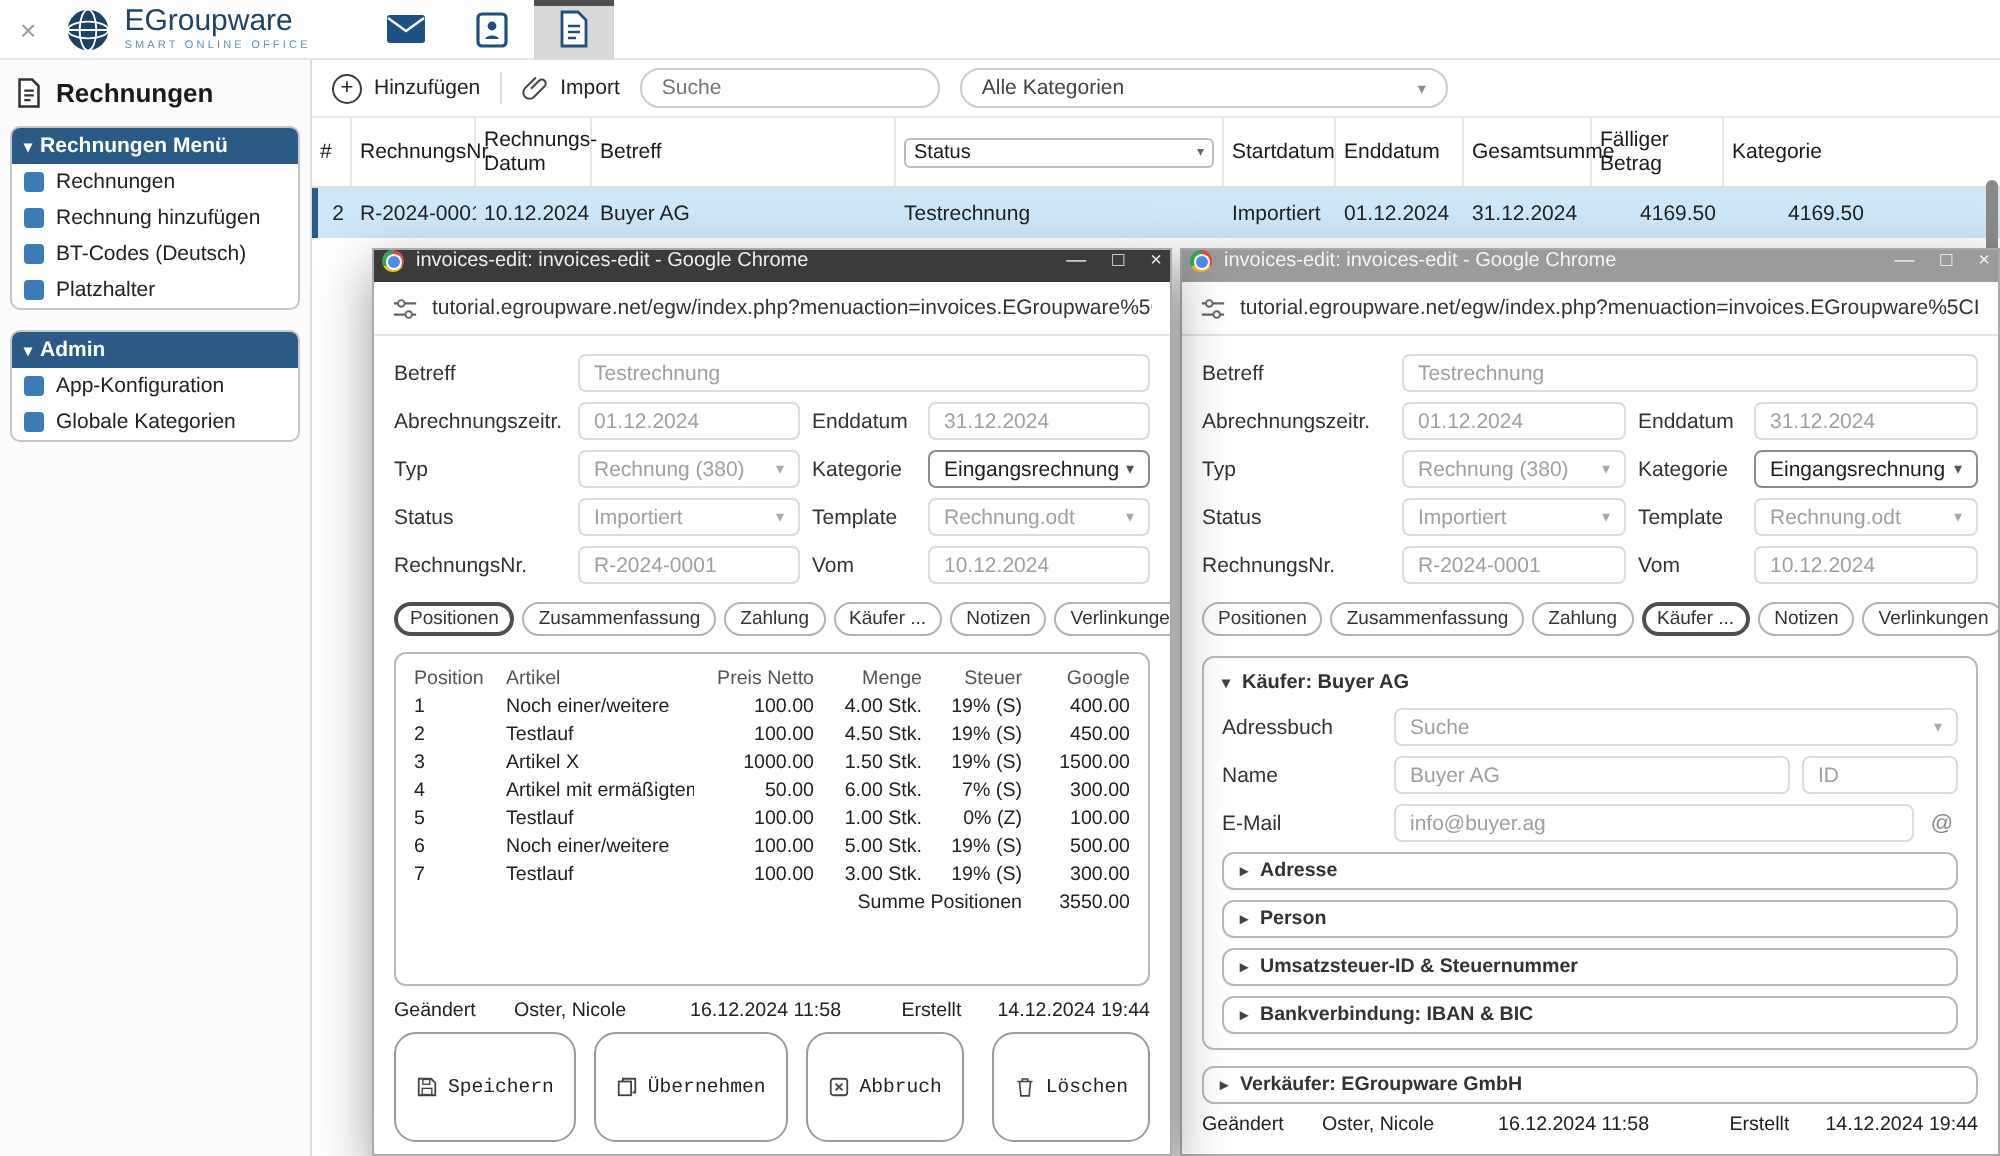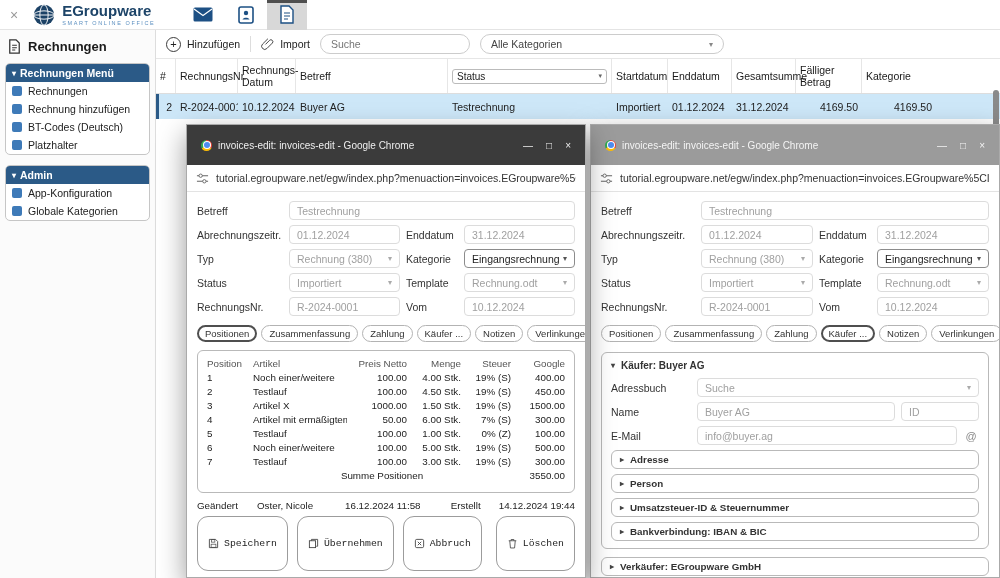--- a/index.html
+++ b/index.html
@@ -3,21 +3,21 @@
 <meta charset="utf-8">
 <style>
 *{margin:0;padding:0;box-sizing:border-box}
 html,body{width:1000px;height:578px}
 body{font-family:"Liberation Sans",sans-serif;font-size:11px;color:#222;background:#fff;position:relative;overflow:hidden}
 svg{display:block}
 
 .topbar{position:absolute;left:0;top:0;right:0;height:30px;background:#fff;border-bottom:1px solid #e4e4e4;display:flex;align-items:center;z-index:2}
 .tb-close{margin:0 10px;color:#9a9a9a;font-size:14px;cursor:pointer}
 .logo{display:flex;align-items:center;gap:6px;margin-left:4px;cursor:pointer}
-.logo-title{font-size:15px;font-weight:bold;color:#1d4468;line-height:1}
+.logo-title{font-size:15px;font-weight:normal;color:#1d4468;line-height:1}
 .logo-sub{font-size:5.5px;letter-spacing:1.6px;color:#5b8fc0;margin-top:2px;white-space:nowrap}
 .apps{display:flex;align-items:flex-end;margin-left:26px;height:30px}
 .app{padding:4px 12px;display:flex;align-items:center;height:30px;cursor:pointer}
 .app.sel{background:#d8d8d8;border-top:3px solid #4f4f4f;padding-top:1px}
 
 .sidebar{position:absolute;left:0;top:30px;bottom:0;width:156px;background:#fbfbfb;border-right:1px solid #ddd;z-index:1}
 .sb-head{display:flex;align-items:center;gap:7px;padding:9px 8px 7px;font-size:13px;font-weight:bold;color:#1a1a1a}
 .sb-box{margin:2px 5px 10px;border:1px solid #c6c6c6;border-radius:5px;overflow:hidden;background:#fff}
 .sb-sec{background:#2b5a87;color:#fff;font-weight:bold;font-size:10.5px;padding:3px 6px;display:flex;align-items:center;gap:4px;cursor:pointer}
 .sb-sec .ar{font-size:8px}
@@ -39,21 +39,21 @@
 .th-sel .chev{margin-left:auto;font-size:7px;color:#666}
 .grow{display:grid;grid-template-columns:20px 62px 58px 152px 164px 56px 64px 64px 66px 74px 1fr;height:25px;background:#cde7f8;position:relative;cursor:pointer;align-items:center}
 .grow:before{content:"";position:absolute;left:0;top:0;bottom:0;width:3px;background:#2b5a87}
 .gc{padding:0 4px;font-size:10.5px;white-space:nowrap;overflow:hidden}
 .gc.r{text-align:right}
 .thumb{position:absolute;right:1px;top:60px;width:6px;height:40px;background:#8a8a8a;border-radius:3px;cursor:pointer}
 
 .window{position:absolute;display:flex;flex-direction:column;background:#fff;box-shadow:0 10px 26px rgba(0,0,0,.4);border:1px solid #aaa}
 .win-left{left:186px;top:124px;width:400px;height:454px;z-index:6}
 .win-right{left:590px;top:124px;width:410px;height:454px;z-index:5}
-.tbar{height:40px;display:flex;align-items:center;gap:6px;padding:0 14px;font-size:10px;flex:none}
+.tbar{height:16px;display:flex;align-items:flex-start;gap:6px;padding:0 4px;font-size:10px;flex:none}
 .win-left .tbar{background:#3b3b3b;color:#eee}
 .win-right .tbar{background:#9b9b9b;color:#f4f4f4}
 .chrome-ic{width:11px;height:11px;border-radius:50%;background:conic-gradient(#ea4335 0 33%,#fbbc05 0 66%,#34a853 0 100%);position:relative;flex:none}
 .chrome-ic:after{content:"";position:absolute;inset:2.5px;border-radius:50%;background:#4e8cf0;box-shadow:0 0 0 1px #fff}
 .wtitle{flex:1;white-space:nowrap;overflow:hidden;text-overflow:ellipsis}
 .wctrl{display:flex;gap:13px;align-items:center;flex:none}
 .wc{cursor:pointer;font-size:10px}
 .urlbar{height:27px;background:#fff;border-bottom:1px solid #e3e3e3;display:flex;align-items:center;gap:7px;padding:0 9px;flex:none;cursor:text}
 .url-t{font-size:10.5px;color:#333;white-space:nowrap;overflow:hidden}
 .wbody{flex:1;display:flex;flex-direction:column;padding:9px 10px 6px;overflow:hidden}
@@ -69,21 +69,21 @@
 .field.idf{flex:0 0 78px}
 .atic{width:16px;height:16px;color:#8a8a8a;font-size:11px;display:flex;align-items:center;justify-content:center;flex:none}
 .tabs{display:flex;gap:4px;margin:4px 0 8px;flex:none}
 .tab{border:1px solid #b3b3b3;border-radius:9px;padding:2px 7px;font-size:9.5px;color:#333;white-space:nowrap;cursor:pointer;background:#fff}
 .tab.act{border:2px solid #4f4f4f;padding:1px 6px}
 .panel{flex:1;border:1px solid #b9b9b9;border-radius:6px;padding:7px 9px;margin-bottom:7px;overflow:hidden}
 .pt{display:grid;grid-template-columns:42px 1fr 56px 50px 46px 50px;font-size:9.8px;row-gap:3px;column-gap:4px}
 .ph{color:#555}
 .pc{color:#222;white-space:nowrap;overflow:hidden}
 .pr{text-align:right}
-.psum-l{grid-column:2/6;text-align:center}
+.psum-l{grid-column:2/6;text-align:right}
 .meta{display:grid;grid-template-columns:60px 88px 1fr 48px auto;font-size:9.8px;color:#222;margin-bottom:5px;flex:none}
 .actions{display:flex;gap:9px;flex:none;align-items:center}
 .abtn{display:flex;align-items:flex-end;gap:5px;border:1px solid #9c9c9c;border-radius:11px;padding:21px 10px;font-size:9.8px;background:#fff;color:#222;cursor:pointer;font-family:Liberation Mono, monospace}
 .abtn.del{margin-left:auto}
 
 .gbox{border:1px solid #b9b9b9;border-radius:6px;padding:7px 9px;margin:2px 0 8px;flex:none}
 .gbox .flab{width:80px}
 .ghead2{display:flex;align-items:center;gap:6px;font-size:10px;font-weight:bold;color:#333;margin-bottom:7px;cursor:pointer}
 .cbar{border:1px solid #b9b9b9;border-radius:6px;padding:3px 8px;display:flex;align-items:center;gap:6px;font-size:9.8px;font-weight:bold;color:#333;margin-bottom:5px;cursor:pointer;background:#fff}
 .gbox .cbar:last-child{margin-bottom:0}

